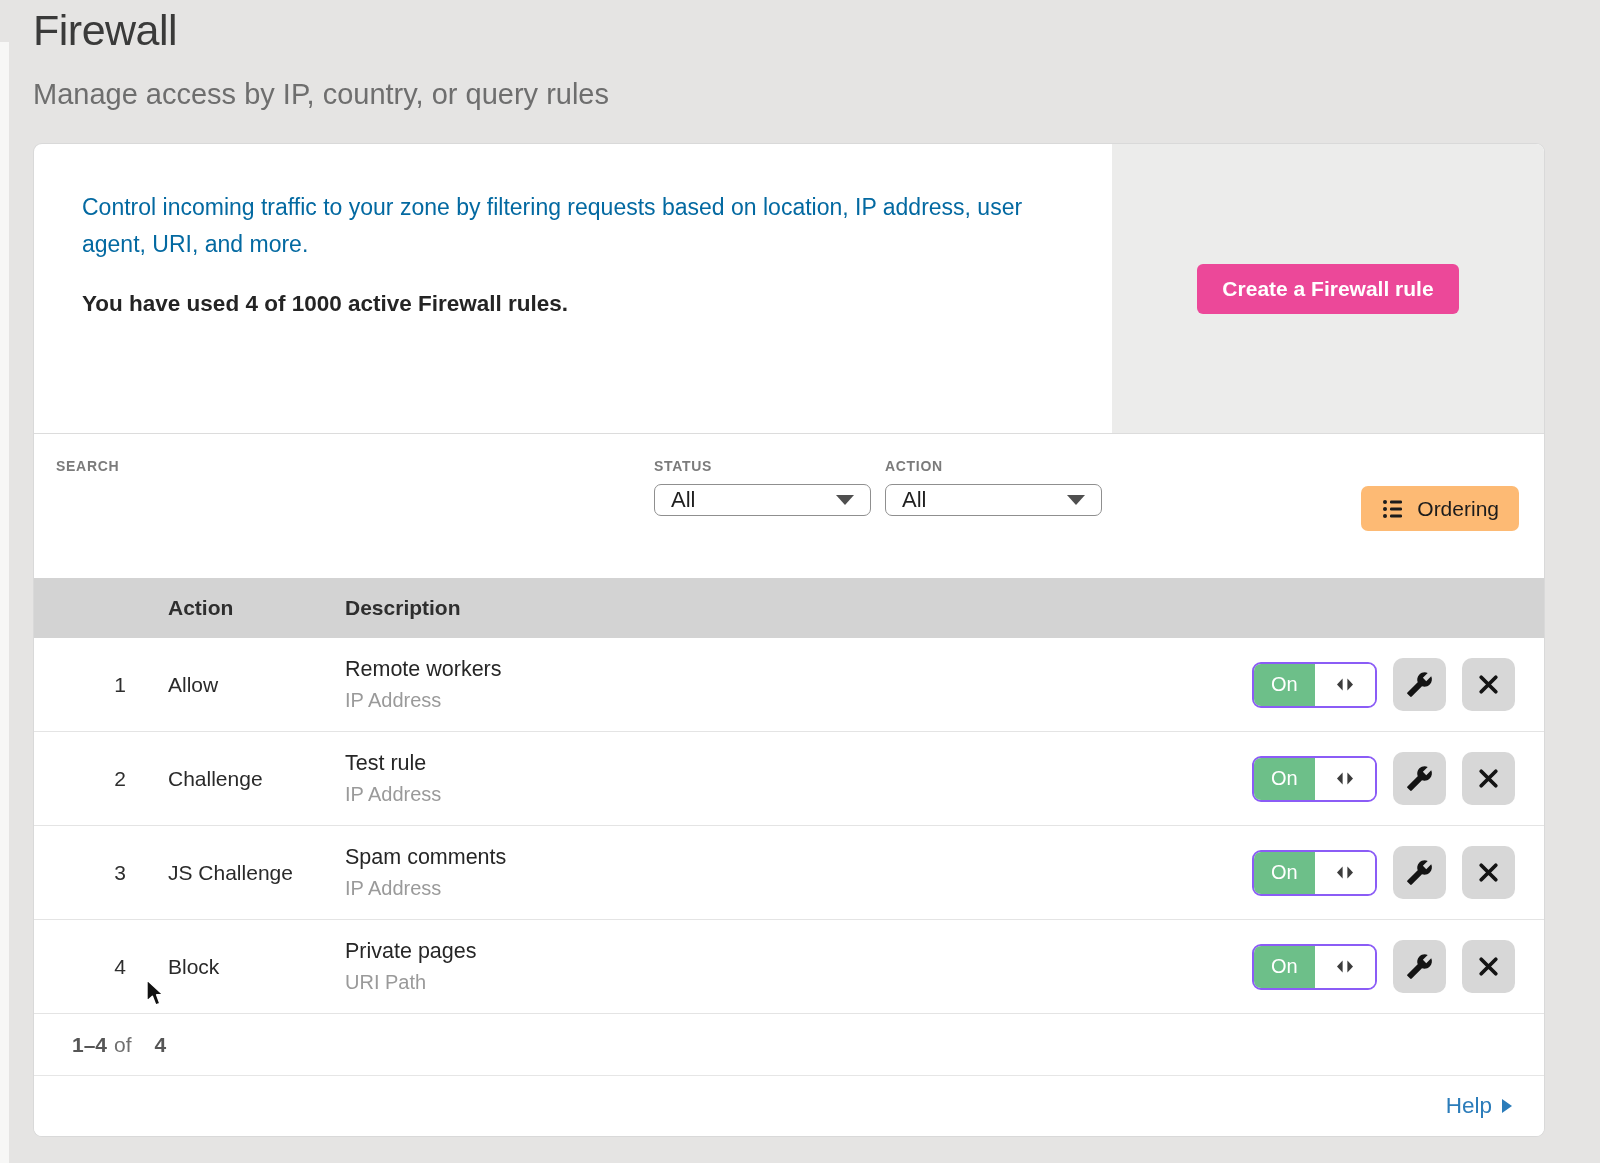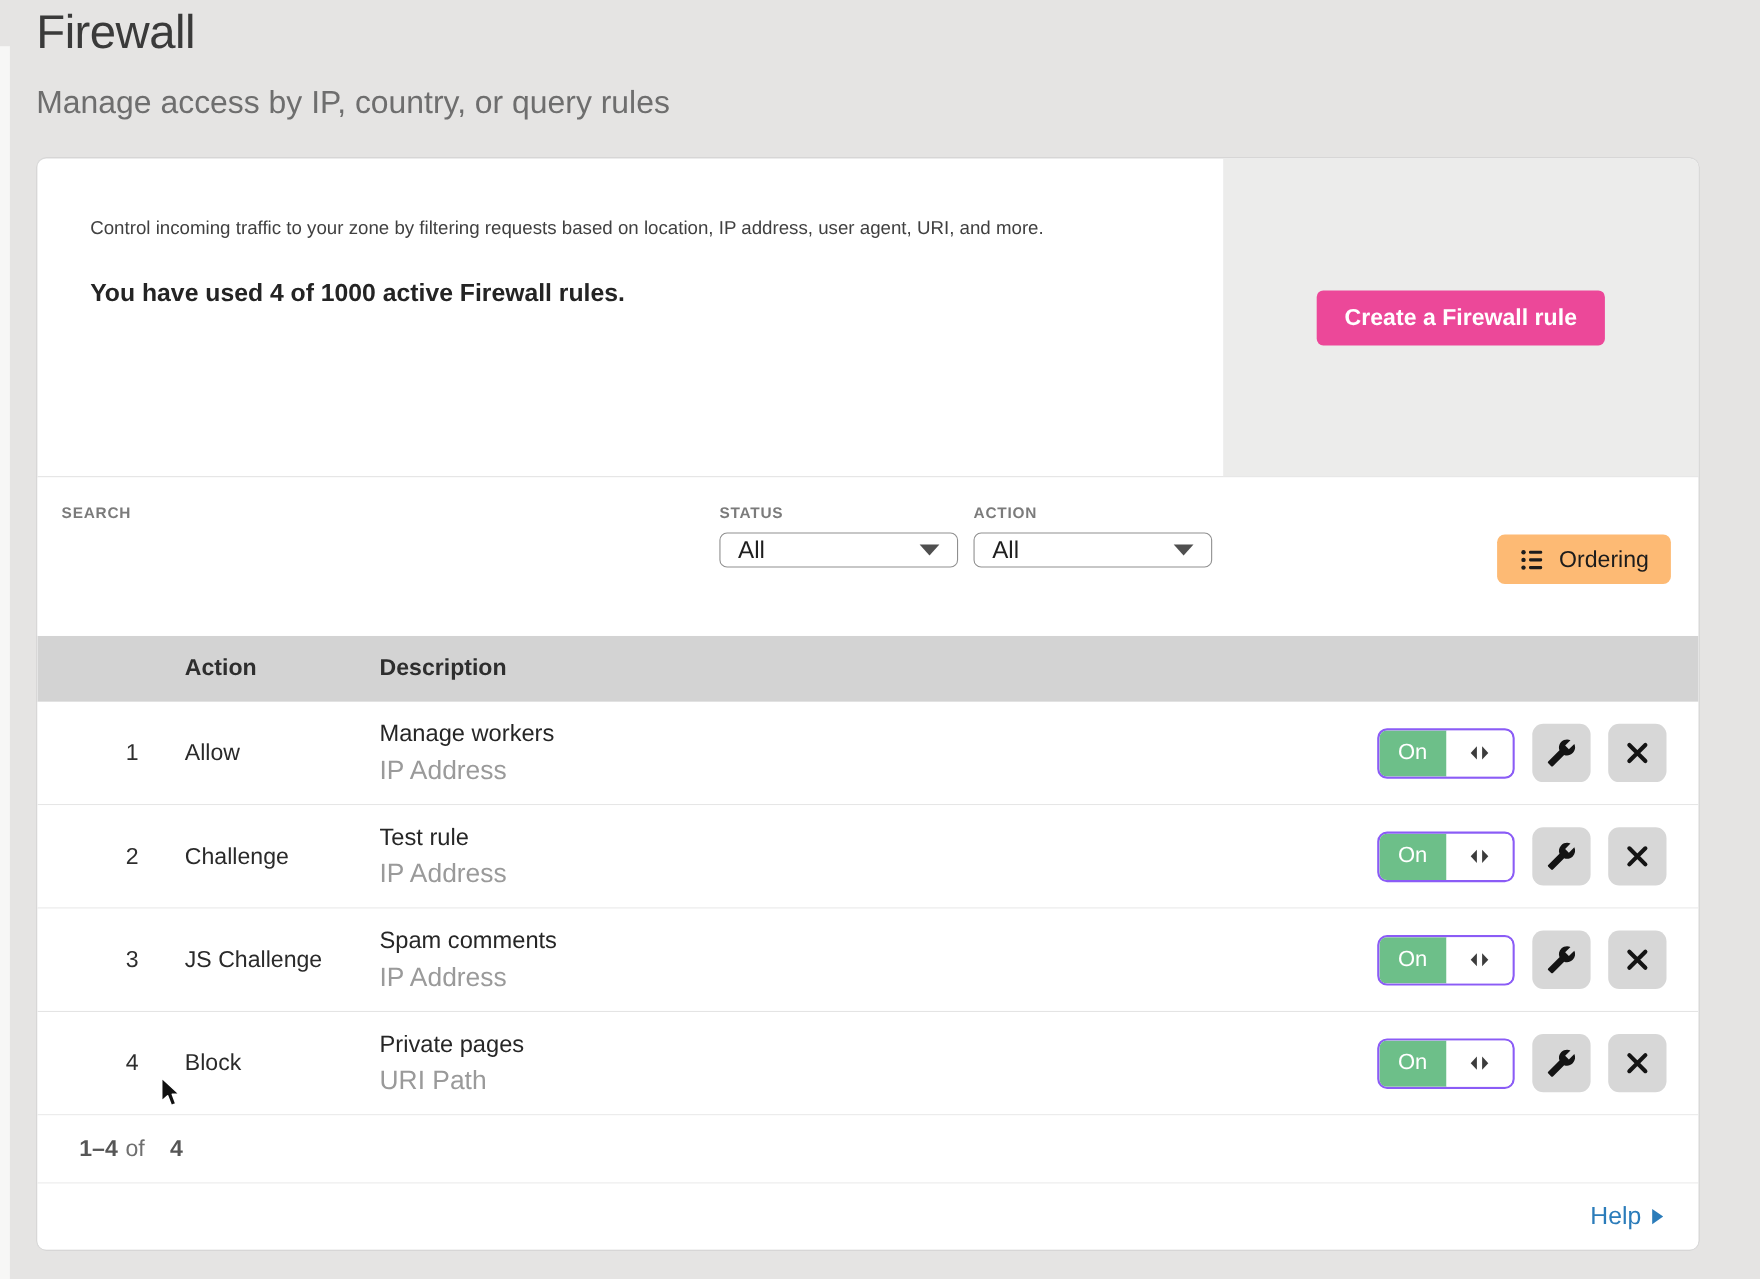--- a/index.html
+++ b/index.html
@@ -33,21 +33,21 @@
     background: #ffffff;
     border: 1px solid rgba(0,0,0,0.15);
     border-radius: 9px;
     overflow: hidden;
     display: flex; flex-direction: column;
   }
   
   .card-top { height: 290px; flex: 0 0 auto; display: flex; border-bottom: 1px solid #dcdcdc; }
   .card-top-left { flex: 1 1 auto; padding: 28px 48px 0 48px; }
   .rules-heading { margin: 22px 0 0 0; font-size: 25px; font-weight: 700; color: #242424; }
-  .rules-desc { margin: 17px 0 0 0; font-size: 17px; line-height: 37px; color: #404040; max-width: 945px; }
+  .rules-desc { margin: 17px 0 0 0; font-size: 23px; line-height: 37px; color: #0369a1; max-width: 945px; }
   .rules-usage { margin: 28px 0 0 0; font-size: 22.5px; font-weight: 700; color: #242424; }
   .card-top-right { flex: 0 0 432px; background: #ececeb; display: flex; align-items: center; justify-content: center; }
   .create-btn {
     background: #ec4899; color: #ffffff;
     font-family: inherit; font-size: 21px; font-weight: 600;
     border: none; border-radius: 6px; padding: 13px 25px; cursor: pointer;
   }
   
   .filters { position: relative; height: 144px; flex: 0 0 auto; background: #fff; }
   .filter-group { position: absolute; top: 24px; }
@@ -78,21 +78,21 @@
     font-family: inherit; font-size: 21px; color: #1c1c1c; cursor: pointer;
   }
   
   .row-grid { display: grid; grid-template-columns: 134px 177px 1fr auto; align-items: center; }
   .table-head { height: 60px; background: #d3d3d3; flex: 0 0 auto; }
   .head-cell { font-size: 21px; font-weight: 700; color: #2e2e2e; }
   .rule-row { height: 94px; border-bottom: 1px solid #e4e4e4; background: #fff; flex: 0 0 auto; }
   .cell-num { text-align: right; padding-right: 42px; font-size: 21px; color: #2e2e2e; }
   .cell-action { font-size: 21px; color: #2a2a2a; }
   .desc-title { font-size: 21.5px; color: #262626; }
-  .desc-sub { font-size: 24px; color: #9a9a9a; margin-top: 7px; }
+  .desc-sub { font-size: 20px; color: #9a9a9a; margin-top: 7px; }
   .cell-controls { display: flex; align-items: center; gap: 16px; padding-right: 29px; }
   .toggle {
     display: flex; width: 125px; height: 46px;
     border: 2px solid #8b5cf6; border-radius: 9px; overflow: hidden; cursor: pointer; background:#fff;
   }
   .toggle-on {
     width: 50%; background: #6dbf89; color: #fff;
     display: flex; align-items: center; justify-content: center; font-size: 20px;
   }
   .toggle-off { width: 50%; background: #fff; display: flex; align-items: center; justify-content: center; }
@@ -172,21 +172,21 @@
       <div class="head-cell">Action</div>
       <div class="head-cell">Description</div>
       <div></div>
     </div>
 
     <div style="display:contents">
       <div class="rule-row row-grid">
         <div class="cell-num">1</div>
         <div class="cell-action">Allow</div>
         <div class="cell-desc">
-          <div class="desc-title">Manage workers</div>
+          <div class="desc-title">Remote workers</div>
           <div class="desc-sub">IP Address</div>
         </div>
         <div class="cell-controls">
           <div class="toggle">
             <div class="toggle-on">On</div>
             <div class="toggle-off">
               <svg width="22" height="15" viewBox="0 0 22 15">
                 <path d="M8.6 1.5 L3 7.5 L8.6 13.5 Z" fill="#3c3c3c"></path>
                 <path d="M13.4 1.5 L19 7.5 L13.4 13.5 Z" fill="#3c3c3c"></path>
               </svg>

